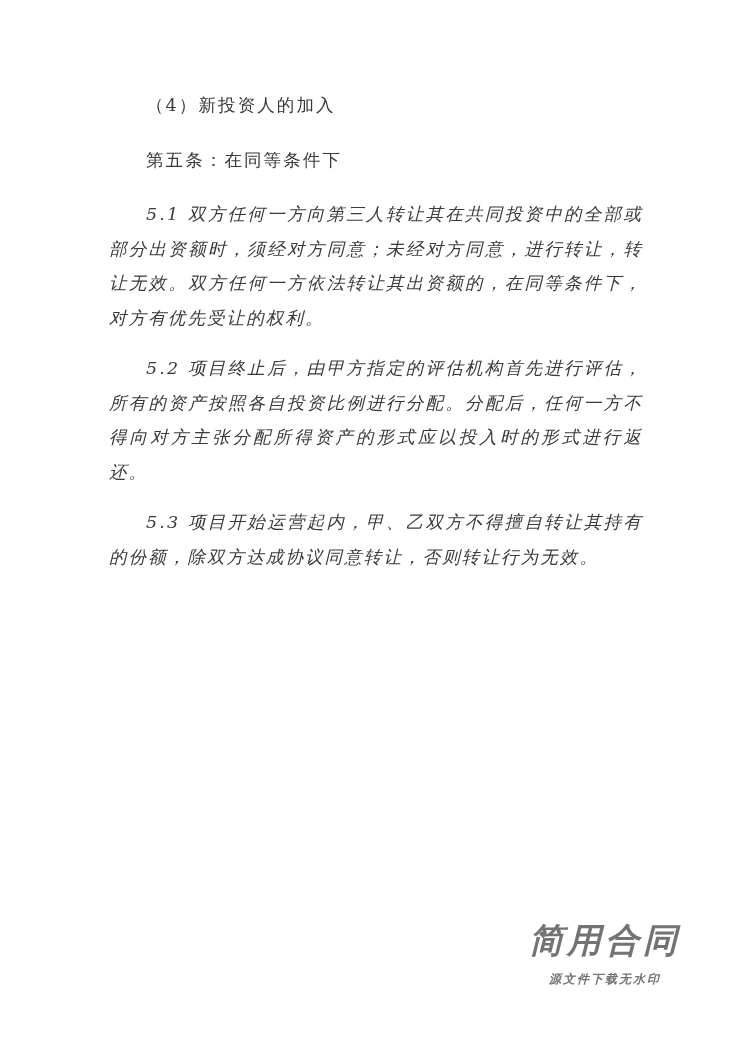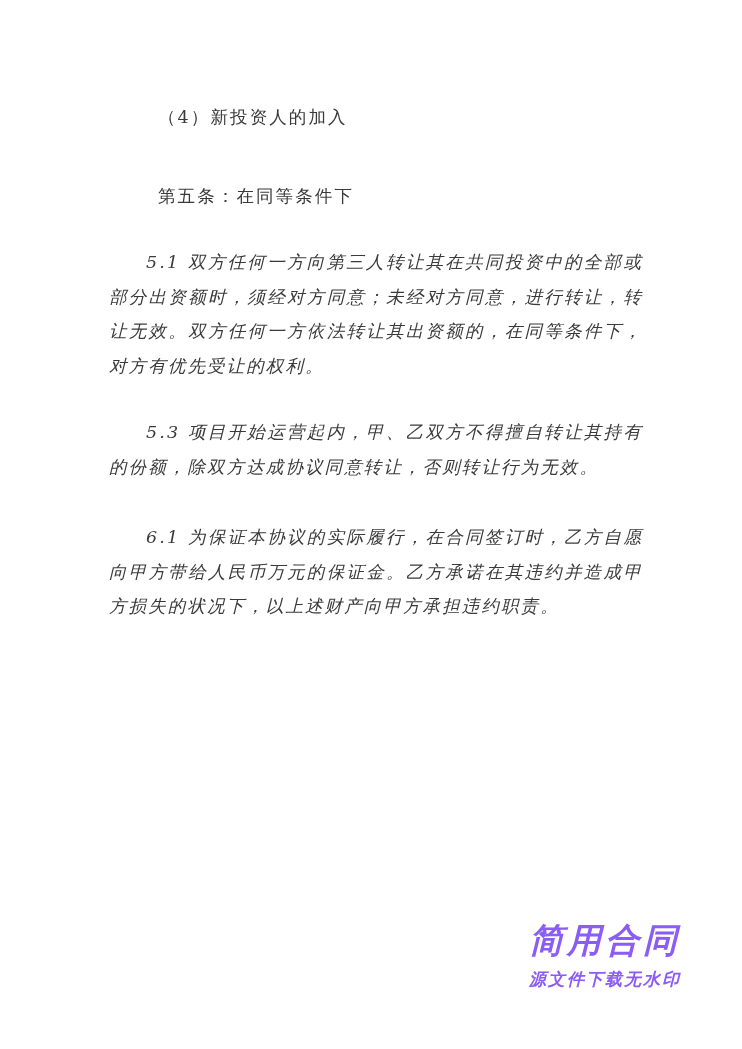--- a/index.html
+++ b/index.html
@@ -4,45 +4,45 @@
 <style>
   html, body { margin: 0; padding: 0; background: #ffffff; }
   body { width: 742px; height: 1049px; position: relative; overflow: hidden; }
   .page {
     position: absolute; left: 109px; top: 88px; width: 534px;
     font-family: "DejaVu Serif", "Liberation Serif", serif;
     color: #3a3a3a; font-size: 17.5px; line-height: 34.5px;
     letter-spacing: 2.1px; text-align: justify;
   }
   .para { margin: 0; text-indent: 37px; font-style: italic; }
-  .heading { margin: 12px; text-indent: 37px; }
+  .heading { margin: 0; text-indent: 37px; }
   .gap-sm { height: 16px; }
   .gap-md { height: 20px; }
   .watermark {
     position: absolute; left: 510px; top: 918px; width: 190px;
-    text-align: center; color: #8b5cf6; font-family: "DejaVu Sans", "Liberation Sans", sans-serif;
+    text-align: center; color: #737373; font-family: "DejaVu Sans", "Liberation Sans", sans-serif;
     font-style: italic; font-weight: bold; user-select: none;
   }
   .wm-main { font-size: 34px; letter-spacing: 4px; line-height: 44px; }
-  .wm-sub { font-size: 17px; letter-spacing: 2px; line-height: 26px; margin-top: 4px; }
+  .wm-sub { font-size: 12px; letter-spacing: 2px; line-height: 26px; margin-top: 4px; }
 </style>
 </head>
 <body>
 
 <div class="page">
   <p class="heading">（4）新投资人的加入</p>
   <div class="gap-md"></div>
   <p class="heading">第五条：在同等条件下</p>
   <div class="gap-md"></div>
   <p class="para">5.1 双方任何一方向第三人转让其在共同投资中的全部或部分出资额时，须经对方同意；未经对方同意，进行转让，转让无效。双方任何一方依法转让其出资额的，在同等条件下，对方有优先受让的权利。</p>
   <div class="gap-sm"></div>
+  <p class="para">5.2 项目终止后，由甲方指定的评估机构首先进行评估，所有的资产按照各自投资比例进行分配。分配后，任何一方不得向对方主张分配所得资产的形式应以投入时的形式进行返还。</p>
   <div class="gap-sm"></div>
   <p class="para">5.3 项目开始运营起内，甲、乙双方不得擅自转让其持有的份额，除双方达成协议同意转让，否则转让行为无效。</p>
   <div class="gap-md"></div>
   <div class="gap-sm"></div>
-  <p class="para">6.1 为保证本协议的实际履行，在合同签订时，乙方自愿向甲方带给人民币万元的保证金。乙方承诺在其违约并造成甲方损失的状况下，以上述财产向甲方承担违约职责。</p>
   <div class="gap-sm"></div>
 </div>
 
 <div class="watermark">
   <div class="wm-main">简用合同</div>
   <div class="wm-sub">源文件下载无水印</div>
 </div>
 
 </body></html>

